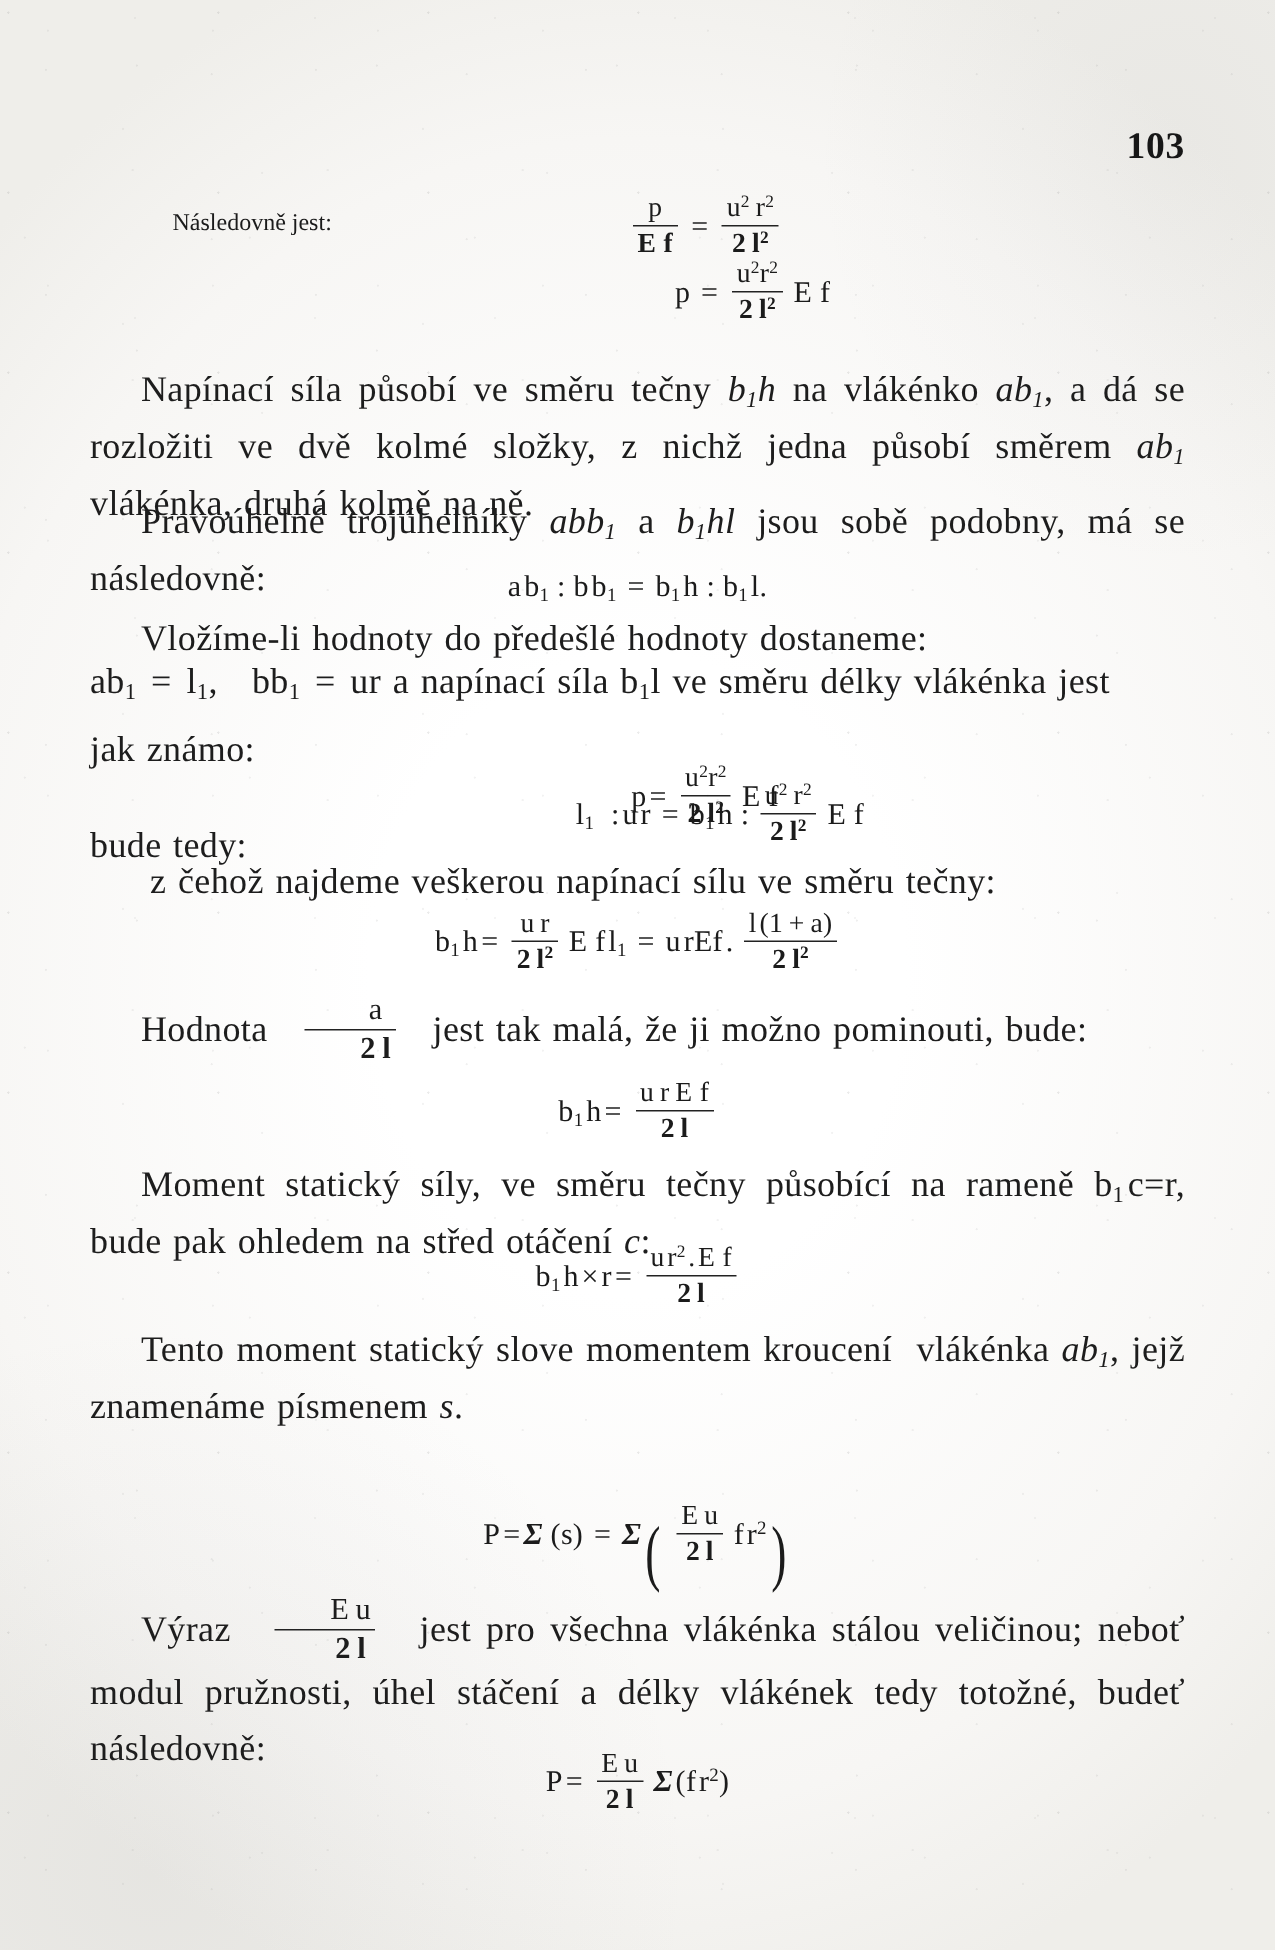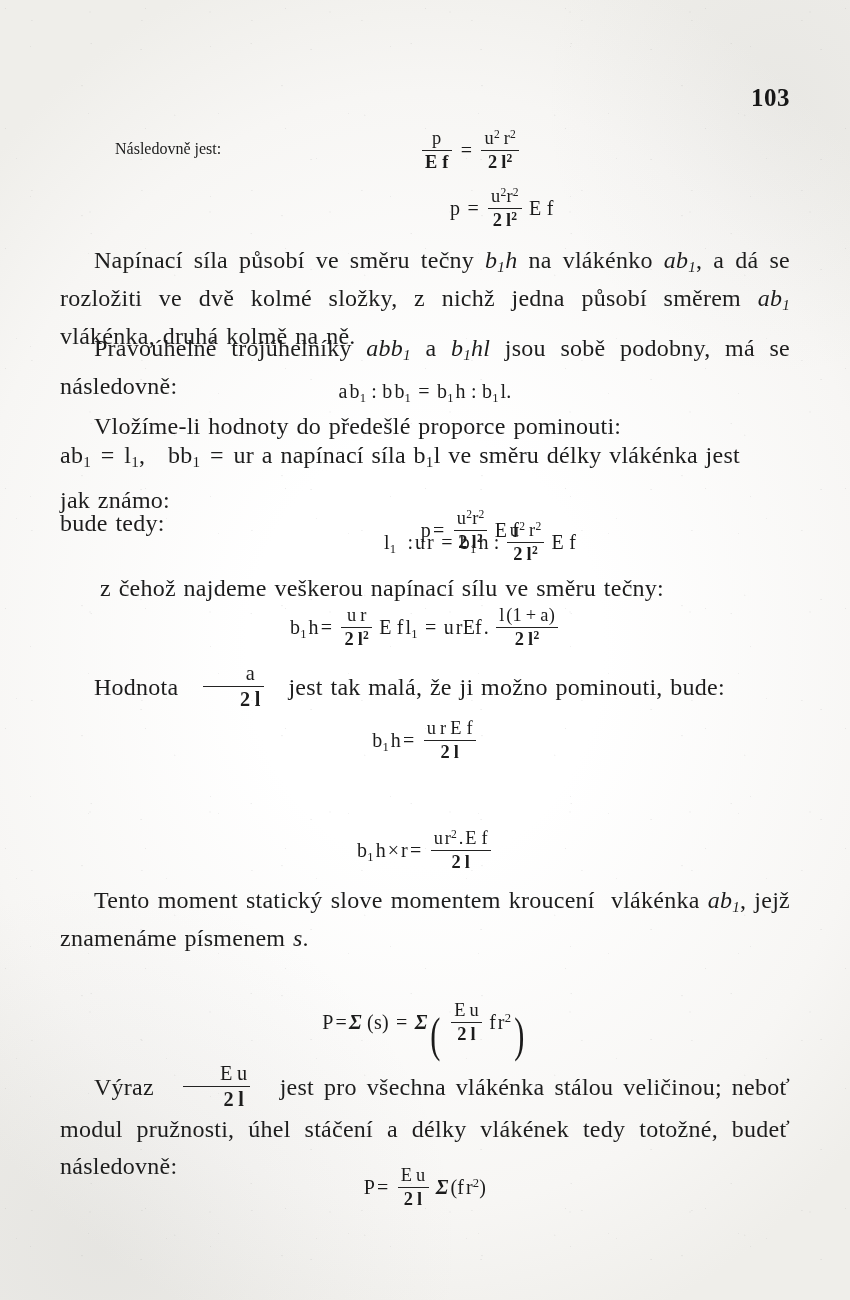--- a/index.html
+++ b/index.html
@@ -136,21 +136,21 @@
     </div>
 
     <div style="position:absolute; left:300px; top:128px; width:360px;">
       <div class="eq" style="text-align:left; padding-left:60px;">
         <span class="m">
           <span class="frac"><span class="num">p</span><span class="den">E f</span></span>
           <span class="eqs">=</span>
           <span class="frac"><span class="num">u<sup>2</sup> r<sup>2</sup></span><span class="den">2 l<sup>2</sup></span></span>
         </span>
       </div>
-      <div class="eq" style="text-align:left; padding-left:90px; margin-top:14px;">
+      <div class="eq" style="text-align:left; padding-left:90px; ">
         <span class="m">
           p <span class="eqs">=</span>
           <span class="frac"><span class="num">u<sup>2</sup>r<sup>2</sup></span><span class="den">2 l<sup>2</sup></span></span>
           E f
         </span>
       </div>
     </div>
 
     <div class="para indent" style="position:absolute; left:0px; top:242px; width:730px;">
       Napínací síla působí ve směru tečny <span class="m it">b<sub>1</sub>h</span> na vlákénko
@@ -162,41 +162,41 @@
     <div class="para indent" style="position:absolute; left:0px; top:330px; width:730px;">
       Pravoúhelné trojúhelníky <span class="m it">abb<sub>1</sub></span> a
       <span class="m it">b<sub>1</sub>hl</span> jsou sobě podobny, má se následovně:
       
     </div>
 
     <div class="eq" style="position:absolute; left:0px; top:380px; width:730px;">
       <span class="m">a b<sub>1</sub> : b b<sub>1</sub> <span class="eqs">=</span> b<sub>1</sub> h : b<sub>1</sub> l.</span>
     </div>
 
-    <div class="para indent" style="position:absolute; left:0px; top:408px; width:730px;">Vložíme-li hodnoty do předešlé proporce pominouti:</div>
+    <div class="para indent" style="position:absolute; left:0px; top:408px; width:730px;">Vložíme-li hodnoty do předešlé hodnoty dostaneme:</div>
 
     <div class="para" style="position:absolute; left:0px; top:437px; width:730px;">
       <span class="m">ab<sub>1</sub> <span class="eqs">=</span> l<sub>1</sub>,</span>
       <span class="sp"></span>
       <span class="m">bb<sub>1</sub> <span class="eqs">=</span> ur</span>
       a napínací síla <span class="m">b<sub>1</sub>l</span> ve směru délky vlákénka jest
       
     </div>
 
     <div class="para" style="position:absolute; left:0px; top:482px; width:200px;">jak známo:</div>
 
     <div class="eq" style="position:absolute; left:230px; top:492px; width:360px;margin-top:16px;">
       <span class="m">
         p<span class="eqs">=</span>
         <span class="frac"><span class="num">u<sup>2</sup>r<sup>2</sup></span><span class="den">2 l<sup>2</sup></span></span>
         E f
       </span>
     </div>
 
-    <div class="para" style="position:absolute; left:0px; top:505px; width:200px;">bude tedy:</div>
+    <div class="para" style="position:absolute; left:0px; top:546px; width:200px;">bude tedy:</div>
 
     <div class="eq" style="position:absolute; left:220px; top:520px; width:400px;">
       <span class="m">
         l<sub>1</sub> <span class="sp"></span>: u r <span class="eqs">=</span> b<sub>1</sub> h :
         <span class="frac"><span class="num">u<sup>2</sup> r<sup>2</sup></span><span class="den">2 l<sup>2</sup></span></span>
         E f
       </span>
     </div>
 
     <div class="para" style="position:absolute; left:0px; top:570px; width:730px;margin-left:40px;">z čehož najdeme veškerou napínací sílu ve směru tečny:</div>
@@ -220,20 +220,25 @@
       <span>jest tak malá, že ji možno pominouti, bude:</span>
     </div>
 
     <div class="eq" style="position:absolute; left:0px; top:718px; width:730px;">
       <span class="m">
         b<sub>1</sub> h<span class="eqs">=</span>
         <span class="frac"><span class="num">u r E f</span><span class="den">2 l</span></span>
       </span>
     </div>
 
+    <div class="para indent" style="position:absolute; left:0px; top:772px; width:730px;">
+      Moment statický síly, ve směru tečny působící na rameně <span class="m">b<sub>1</sub> c=r</span>,
+      bude pak ohledem na střed otáčení <span class="m it">c</span>:
+      
+    </div>
 
     <div class="eq" style="position:absolute; left:0px; top:828px; width:730px;">
       <span class="m">
         b<sub>1</sub> h × r<span class="eqs">=</span>
         <span class="frac"><span class="num">u r<sup>2</sup> . E f</span><span class="den">2 l</span></span>
       </span>
     </div>
 
     <div class="para indent" style="position:absolute; left:0px; top:882px; width:730px;">
       Tento moment statický slove momentem kroucení&nbsp; vlákénka

